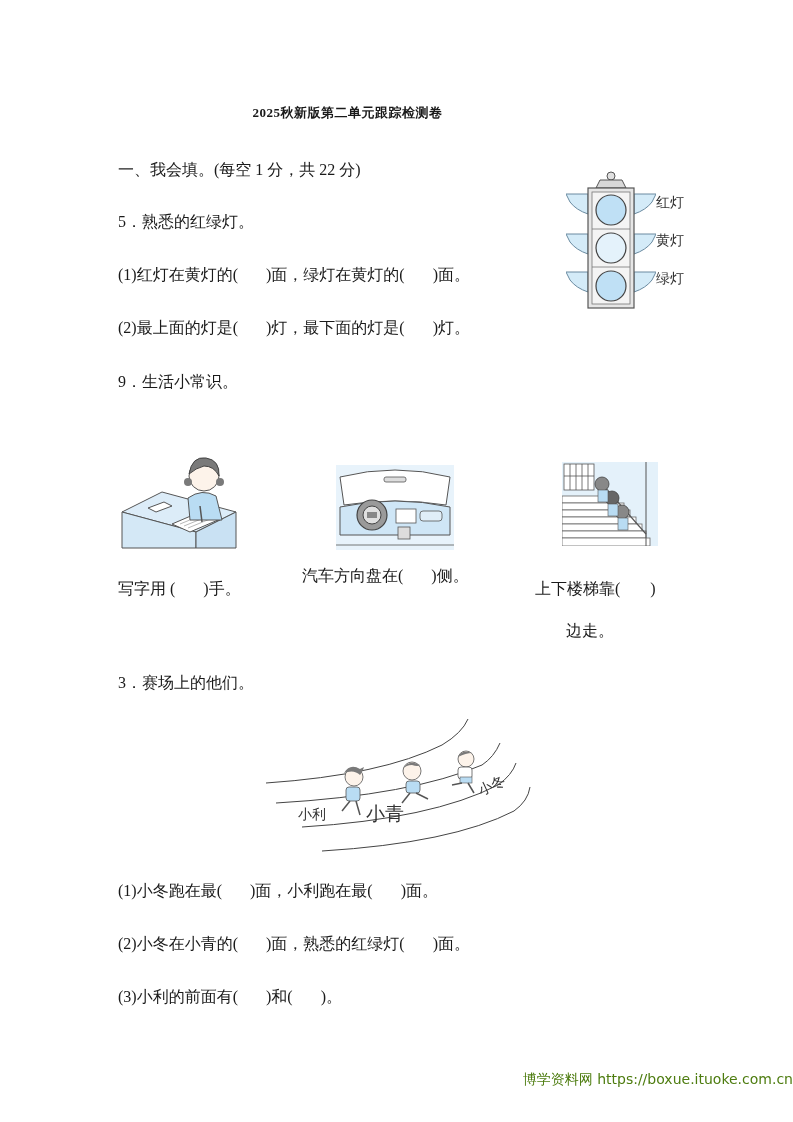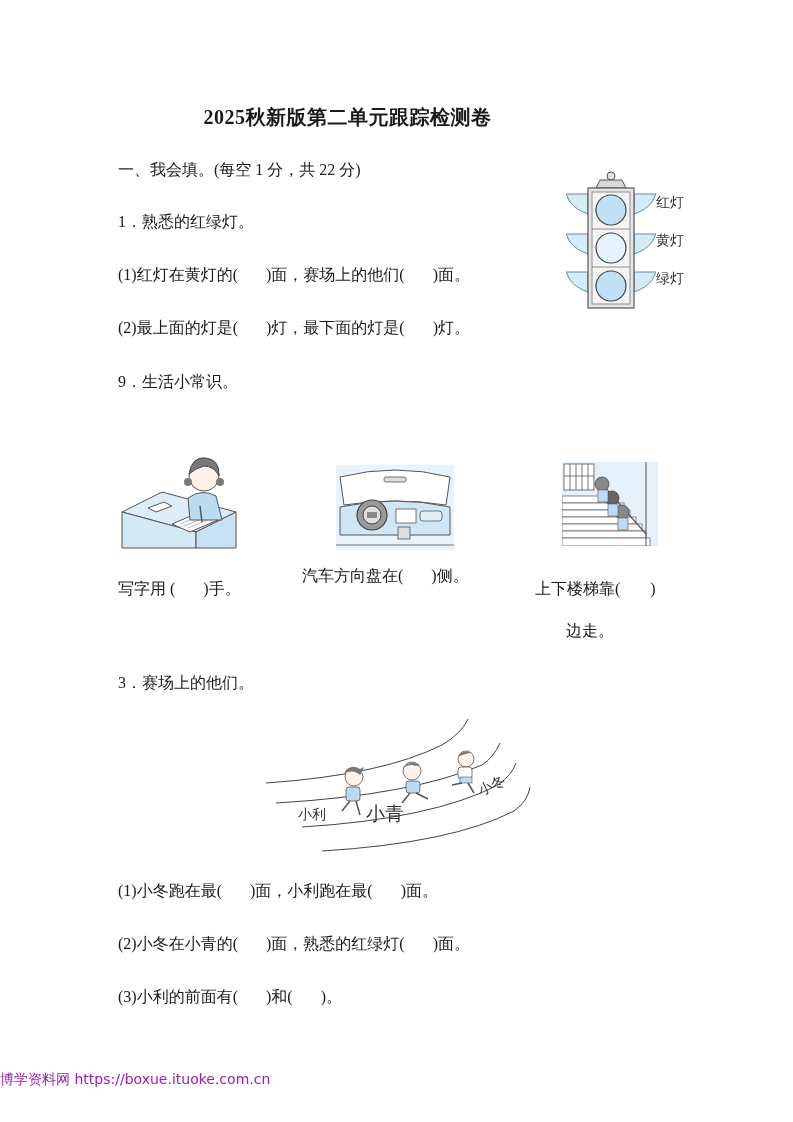--- a/index.html
+++ b/index.html
@@ -4,43 +4,43 @@
 <style>
   html, body { margin: 0; padding: 0; background: #ffffff; }
   body {
     width: 793px; height: 1122px; position: relative; overflow: hidden;
     font-family: "Liberation Serif", "DejaVu Serif", serif;
     color: #1a1a1a;
   }
   .abs { position: absolute; }
   .title {
     left: 0; width: 695px; top: 104px; text-align: center;
-    font-size: 20px; font-weight: bold; letter-spacing: 0.5px;
+    font-size: 13px; font-weight: bold; letter-spacing: 0.5px;
   }
   .line { font-size: 16px; white-space: nowrap; left: 118px; }
   .blank { display: inline-block; width: 28px; }
   .blank-w { display: inline-block; width: 30px; }
   .footer {
-    left: 0; width: 793px; top: 1071px; text-align: left;
-    font-family: "DejaVu Sans", sans-serif; font-size: 14px; color: #a21caf;
+    left: 0; width: 793px; top: 1071px; text-align: right;
+    font-family: "DejaVu Sans", sans-serif; font-size: 14px; color: #4d7c0f;
   }
   .tl-label { font-size: 14px; font-family: "DejaVu Sans", sans-serif; color: #333; }
   svg { display: block; }
 </style>
 </head>
 <body>
 
 <div class="abs title">2025秋新版第二单元跟踪检测卷</div>
 
 <div class="abs line" style="top:160px;">一、我会填。(每空 1 分，共 22 分)</div>
 
-<div class="abs line" style="top:212px;">1．熟悉的红绿灯。</div>
+<div class="abs line" style="top:212px;">5．熟悉的红绿灯。</div>
 
 <div class="abs line" style="top:265px;">
-  <span>(1)红灯在黄灯的(</span><span class="blank"></span><span>)面，赛场上的他们(</span><span class="blank"></span><span>)面。</span>
+  <span>(1)红灯在黄灯的(</span><span class="blank"></span><span>)面，绿灯在黄灯的(</span><span class="blank"></span><span>)面。</span>
 </div>
 
 <div class="abs line" style="top:318px;">
   <span>(2)最上面的灯是(</span><span class="blank"></span><span>)灯，最下面的灯是(</span><span class="blank"></span><span>)灯。</span>
 </div>
 
 <div class="abs" style="left:566px; top:170px; width:90px; height:142px;">
   <svg width="90" height="142" viewBox="0 0 90 142">
 
     <g fill="#d4ebf8" stroke="#6a8aa0" stroke-width="1">

